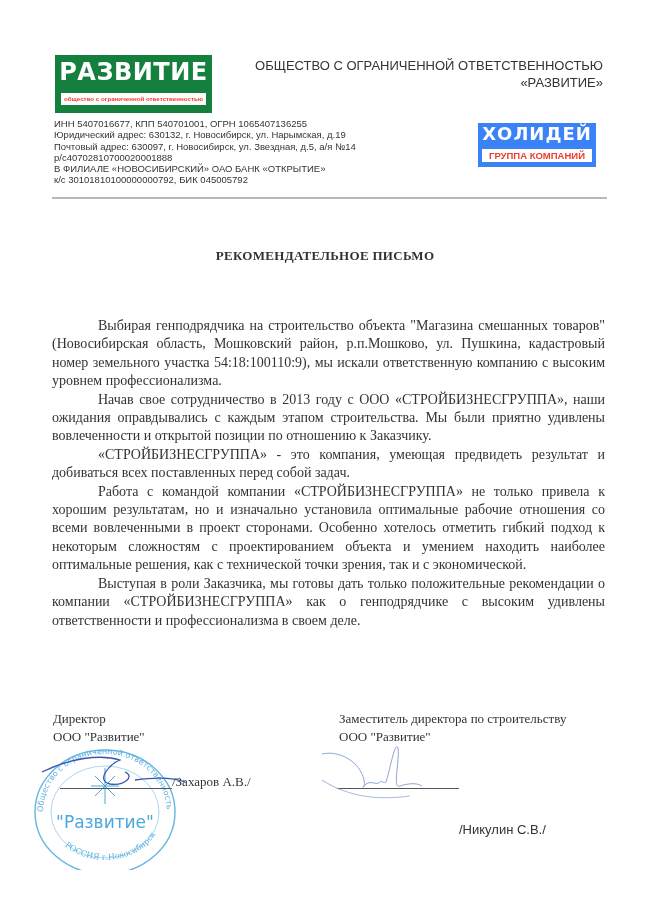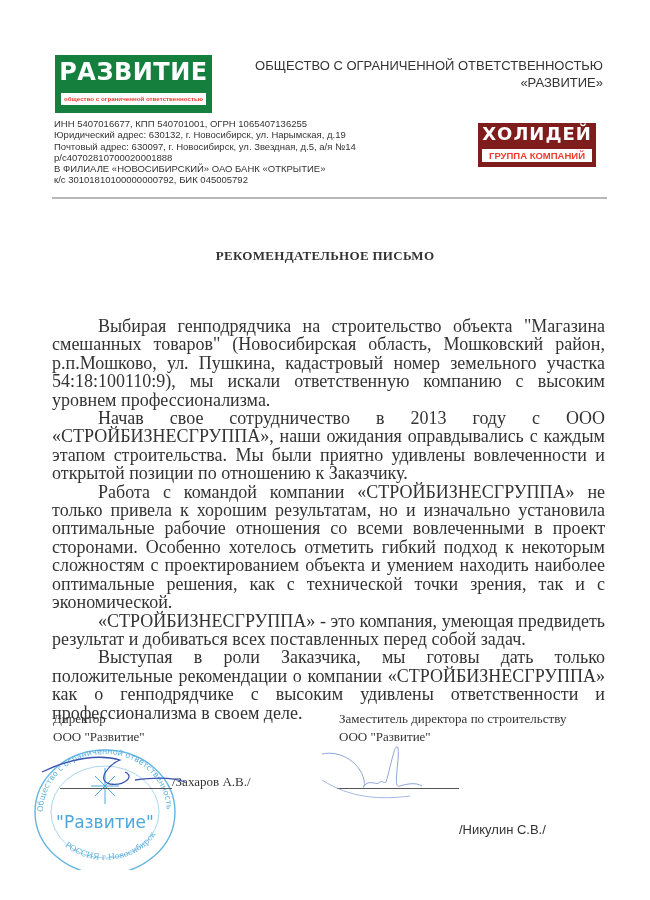--- a/index.html
+++ b/index.html
@@ -29,42 +29,42 @@
 
   
   .requisites {
     left:54px; top:118px; width:330px;
     font-family:"Liberation Sans", sans-serif; font-size:9.5px; color:#333; line-height:11.3px;
     white-space:nowrap;
   }
 
   
   .logo-holiday {
-    left:478px; top:123px; width:118px; height:44px; background:#7f1d1d;
+    left:478px; top:123px; width:118px; height:44px; background:#3b82f6;
   }
   .logo-holiday .h-word {
     position:absolute; left:0; right:0; top:0px; text-align:center;
     font-family:"DejaVu Sans", sans-serif; font-weight:bold; color:#fff; font-size:18px; letter-spacing:1px;
   }
   .logo-holiday .h-sub {
     position:absolute; left:4px; right:4px; top:26px; height:13px; background:#fff;
     font-family:"Liberation Sans", sans-serif; font-weight:bold; font-size:9.5px; color:#ee3b2b;
     text-align:center; line-height:13px; white-space:nowrap;
   }
 
   .separator { left:52px; top:197px; width:555px; height:2px; background:#b8b8b8; }
 
   .doc-title {
     left:0; width:650px; top:248px; text-align:center;
     font-family:"Liberation Serif", serif; font-weight:bold; font-size:13px; color:#333; letter-spacing:0.3px;
   }
 
   .body-text {
     left:52px; top:317px; width:553px;
-    font-family:"Liberation Serif", serif; font-size:18px; line-height:18.4px; color:#333;
+    font-family:"Liberation Serif", serif; font-size:14px; line-height:18.4px; color:#333;
   }
   .body-text p { margin:0; text-align:justify; text-indent:46px; }
 
   .sign-col {
     font-family:"Liberation Serif", serif; font-size:13px; line-height:18px; color:#333;
   }
   .sign-left { left:53px; top:710px; }
   .sign-right { left:339px; top:710px;font-family:Liberation Serif, serif; }
   .sign-line-left { left:60px; top:788px; width:112px; height:1px; background:#555; }
   .sign-name-left { left:172px; top:774px; font-family:"Liberation Serif", serif; font-size:13px; color:#333; }
@@ -101,22 +101,22 @@
   <div class="h-sub">ГРУППА КОМПАНИЙ</div>
 </div>
 
 <div class="abs separator"></div>
 
 <div class="abs doc-title">РЕКОМЕНДАТЕЛЬНОЕ ПИСЬМО</div>
 
 <div class="abs body-text">
   <p>Выбирая генподрядчика на строительство объекта "Магазина смешанных товаров" (Новосибирская область, Мошковский район, р.п.Мошково, ул. Пушкина, кадастровый номер земельного участка 54:18:100110:9), мы искали ответственную компанию с высоким уровнем профессионализма.</p>
   <p>Начав свое сотрудничество в 2013 году с ООО «СТРОЙБИЗНЕСГРУППА», наши ожидания оправдывались с каждым этапом строительства. Мы были приятно удивлены вовлеченности и открытой позиции по отношению к Заказчику.</p>
+  <p>«СТРОЙБИЗНЕСГРУППА» - это компания, умеющая предвидеть результат и добиваться всех поставленных перед собой задач.</p>
   <p>Работа с командой компании «СТРОЙБИЗНЕСГРУППА» не только привела к хорошим результатам, но и изначально установила оптимальные рабочие отношения со всеми вовлеченными в проект сторонами. Особенно хотелось отметить гибкий подход к некоторым сложностям с проектированием объекта и умением находить наиболее оптимальные решения, как с технической точки зрения, так и с экономической.</p>
-  <p>«СТРОЙБИЗНЕСГРУППА» - это компания, умеющая предвидеть результат и добиваться всех поставленных перед собой задач.</p>
   <p>Выступая в роли Заказчика, мы готовы дать только положительные рекомендации о компании «СТРОЙБИЗНЕСГРУППА» как о генподрядчике с высоким удивлены ответственности и профессионализма в своем деле.</p>
 </div>
 
 <svg class="abs stamp" viewBox="0 0 160 130">
   <defs>
     <path id="ringTop" d="M 18 72 A 62 58 0 0 1 142 72"></path>
     <path id="ringBot" d="M 28 92 A 58 50 0 0 0 132 92"></path>
   </defs>
   <ellipse cx="80" cy="72" rx="70" ry="62" fill="none" stroke="#4aa8dc" stroke-width="1.4" opacity="0.85"></ellipse>
   <ellipse cx="80" cy="72" rx="54" ry="46" fill="none" stroke="#4aa8dc" stroke-width="0.8" opacity="0.6"></ellipse>

